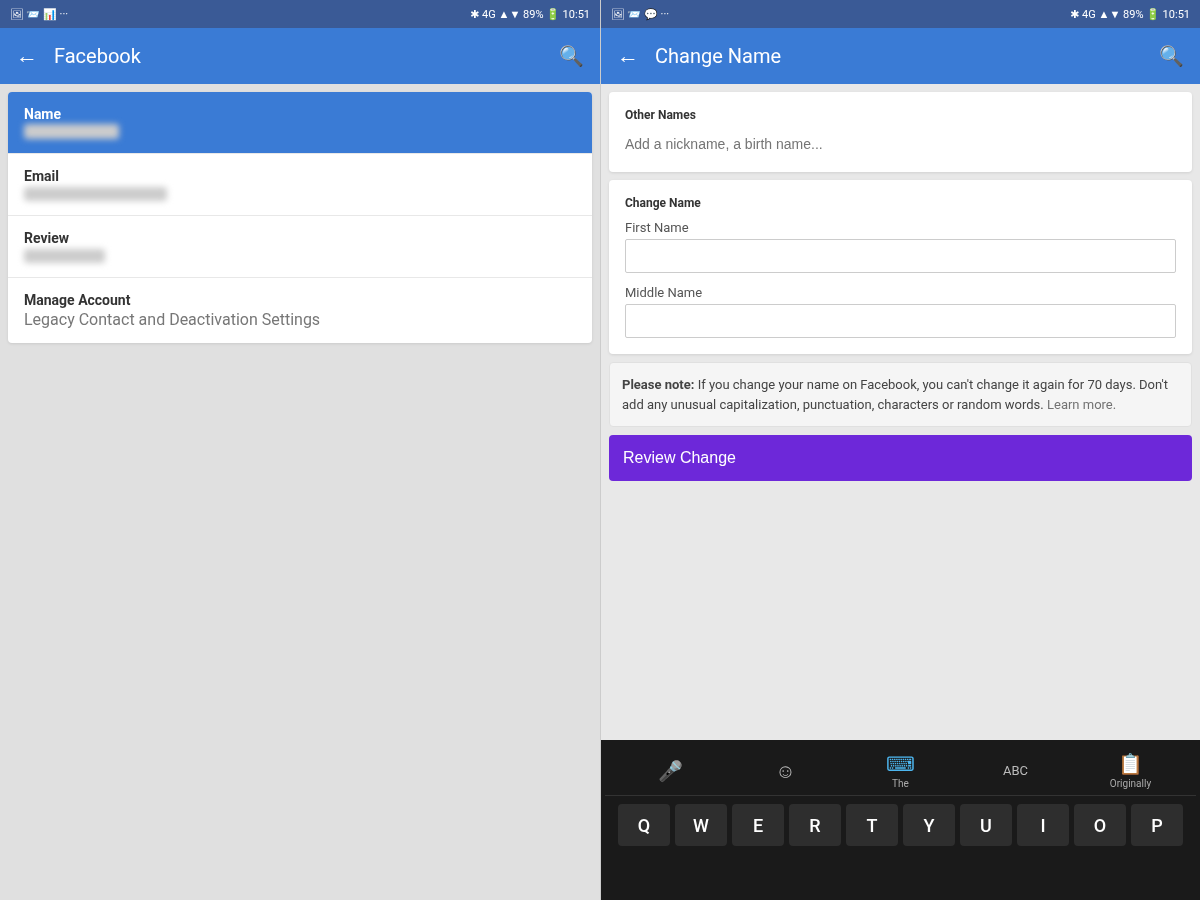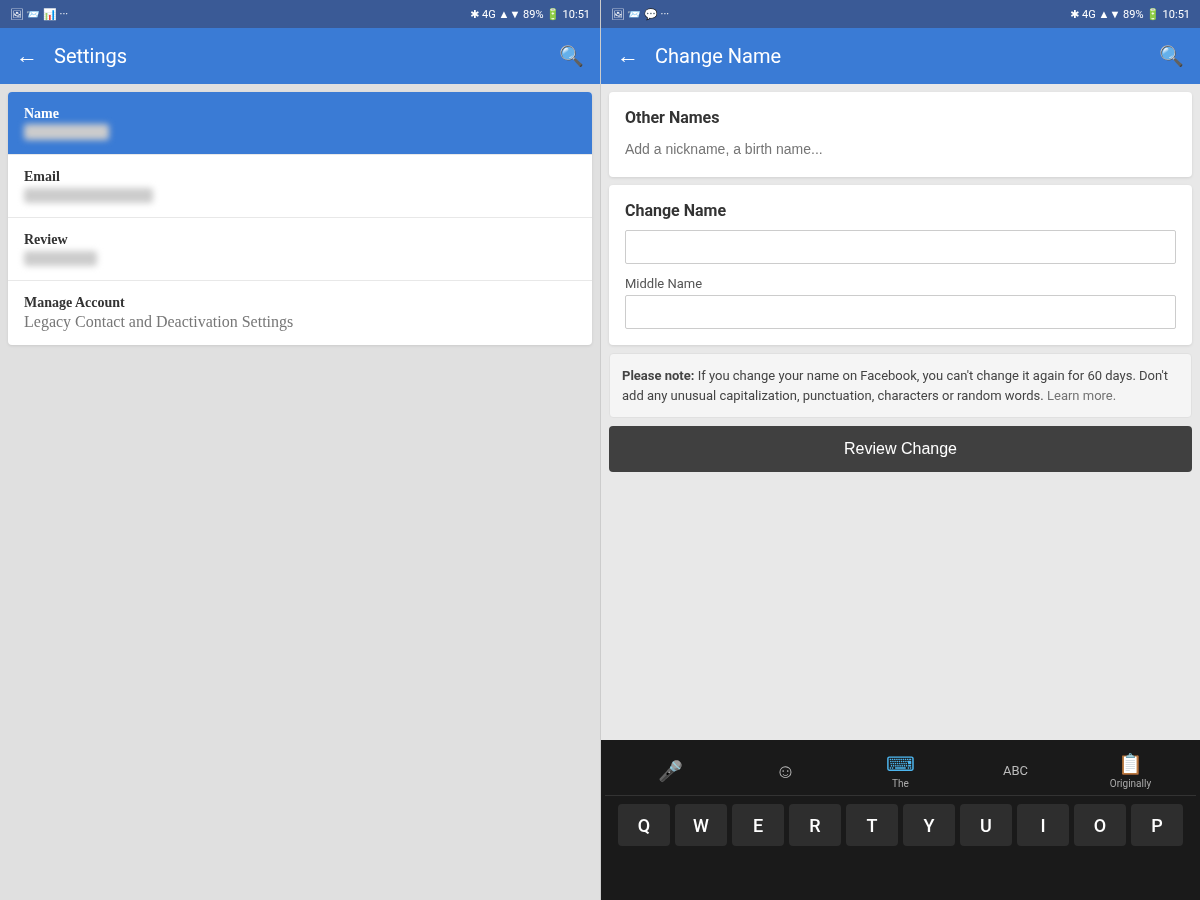--- a/index.html
+++ b/index.html
@@ -85,21 +85,20 @@
       margin: 8px;
       border-radius: 4px;
       overflow: hidden;
       box-shadow: 0 1px 3px rgba(0,0,0,0.1);
     }
 
     .settings-item {
       padding: 14px 16px;
       border-bottom: 1px solid #e8e8e8;
       cursor: pointer;
-      font-family: Liberation Serif, serif;
     }
     .settings-item:last-child { border-bottom: none; }
     .settings-item.active {
       background: #3a7bd5;
     }
     .settings-item .item-label {
       font-size: 14px;
       font-weight: bold;
       color: #333;
     }
@@ -141,21 +140,21 @@
     }
 
     .card {
       background: white;
       border-radius: 4px;
       padding: 16px;
       box-shadow: 0 1px 3px rgba(0,0,0,0.1);
     }
 
     .card-title {
-      font-size: 16px;
+      font-size: 12px;
       font-weight: bold;
       color: #333;
       margin-bottom: 10px;
     }
 
     .other-names-input {
       width: 100%;
       border: none;
       outline: none;
       font-size: 14px;
@@ -194,27 +193,27 @@
       font-size: 13px;
       color: #444;
       line-height: 1.5;
     }
     .notice-box .bold { font-weight: bold; }
     .notice-box .link { color: #737373; }
 
     .btn-review {
       width: 100%;
       padding: 14px;
-      background: #404040;
+      background: #6d28d9;
       color: white;
       border: none;
       border-radius: 4px;
       font-size: 16px;
       cursor: pointer;
-      text-align: center;
+      text-align: left;
     }
 
     .btn-cancel {
       width: 100%;
       padding: 14px;
       background: white;
       color: #555;
       border: 1px solid #ccc;
       border-radius: 4px;
       font-size: 16px;
@@ -286,21 +285,21 @@
     <div class="left-icons">
       <span style="color:white;font-size:11px;">🖼 📨 📊 ···</span>
     </div>
     <div class="right-icons">
       <span>✱ 4G ▲▼ 89% 🔋 10:51</span>
     </div>
   </div>
 
   <div class="app-bar">
     <span class="back-arrow">←</span>
-    <span class="title">Settings</span>
+    <span class="title">Facebook</span>
     <span class="search-icon">🔍</span>
   </div>
 
   <div class="settings-list">
 
     <div class="settings-item active">
       <div class="item-label">Name</div>
       <div class="item-value">
         <span class="blurred-text">SomeUserName</span>
       </div>
@@ -348,33 +347,34 @@
 
     <div class="card">
       <div class="card-title">Other Names</div>
       <input class="other-names-input" type="text" placeholder="Add a nickname, a birth name..." style="">
     </div>
 
     <div class="card">
       <div class="card-title">Change Name</div>
 
       <div class="form-group">
+        <label class="form-label">First Name</label>
         <input class="form-input" type="text" value="" style="">
       </div>
 
       <div class="form-group">
         <label class="form-label">Middle Name</label>
         <input class="form-input" type="text" value="" style="">
       </div>
 
     </div>
 
     <div class="notice-box">
       <span class="bold">Please note:</span>
-      <span> If you change your name on Facebook, you can't change it again for 60 days. Don't add any unusual capitalization, punctuation, characters or random words.</span>
+      <span> If you change your name on Facebook, you can't change it again for 70 days. Don't add any unusual capitalization, punctuation, characters or random words.</span>
       <span class="link">Learn more.</span>
     </div>
 
     <button class="btn-review">Review Change</button>
 
 
   </div>
 
   <div class="keyboard">
 

